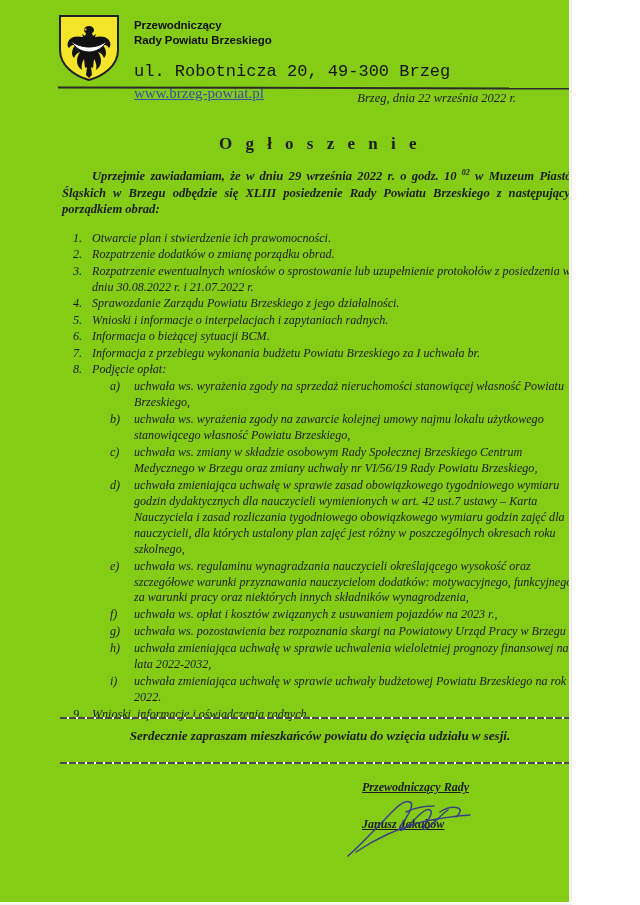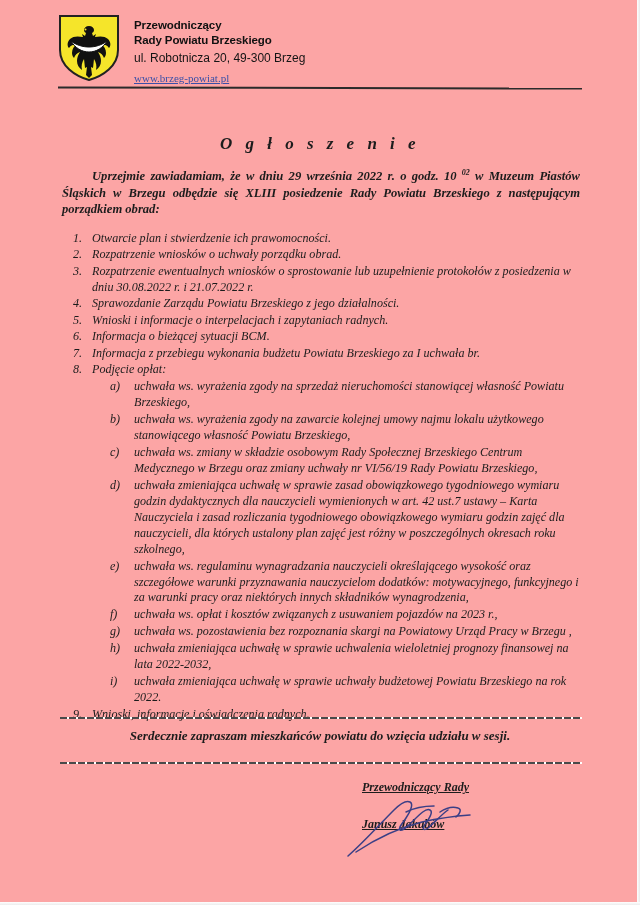--- a/index.html
+++ b/index.html
@@ -2,23 +2,23 @@
 <html><head>
 <meta charset="utf-8">
 <style>
   html, body {
     margin: 0;
     padding: 0;
     background: #ffffff;
   }
   .page {
     position: relative;
-    width: 640px;
+    width: 572px;
     height: 905px;
-    background: #fca5a5;
+    background: #84cc16;
     overflow: hidden;
     font-family: "Liberation Serif", "DejaVu Serif", serif;
     color: #1c1c1c;
     box-sizing: border-box;
   }
   .page-edge-right {
     position: absolute;
     top: 0;
     right: 0;
     width: 3px;
@@ -53,28 +53,28 @@
     line-height: 1.28;
   }
   .org-line-1, .org-line-2 {
     font-family: "Liberation Sans", "DejaVu Sans", sans-serif;
     font-weight: bold;
     font-size: 11.5px;
     letter-spacing: -0.1px;
     color: #111;
   }
   .org-address {
-    font-family: Liberation Sans, sans-serif;
-    font-size: 12px;
+    font-family: Liberation Mono, monospace;
+    font-size: 17px;
     color: #141414;
-    margin-top: 4px;
+    margin-top: 14px;
   }
   .org-url {
     font-family: "Liberation Serif", "DejaVu Serif", serif;
-    font-size: 11px;
+    font-size: 15px;
     color: #3a4fa8;
     text-decoration: underline;
     margin-top: 1px;
     display: inline-block;
   }
   .header-rule {
     position: absolute;
     left: 58px;
     top: 87px;
     width: 524px;
@@ -95,21 +95,20 @@
 
   
   .doc-title {
     position: absolute;
     left: 0;
     top: 134px;
     width: 640px;
     text-align: center;
     font-size: 17px;
     font-weight: bold;
-    font-style: italic;
     letter-spacing: 4.5px;
   }
 
   
   .intro {
     position: absolute;
     left: 62px;
     top: 168px;
     width: 518px;
     font-size: 12.6px;
@@ -255,36 +254,37 @@
     <div class="org-block">
       <div class="org-line-1">Przewodniczący</div>
       <div class="org-line-2">Rady Powiatu Brzeskiego</div>
       <div class="org-address">ul. Robotnicza 20, 49-300 Brzeg</div>
       <a class="org-url" href="#">www.brzeg-powiat.pl</a>
     </div>
   </div>
 
   <div class="header-rule"></div>
 
+  <div class="date-line">Brzeg, dnia  22 września  2022 r.</div>
 
   <div class="doc-title">O g ł o s z e n i e</div>
 
   <div class="intro">
     <span>Uprzejmie  zawiadamiam,  że  w dniu  29 września 2022 r.  o godz. 10 </span><sup>02</sup><span> w Muzeum Piastów Śląskich  w Brzegu  odbędzie  się  XLIII  posiedzenie  Rady  Powiatu  Brzeskiego z następującym porządkiem  obrad:</span>
   </div>
 
   <div class="agenda">
 
     <div class="agenda-item">
       <span class="agenda-num">1.</span>
       <span class="agenda-text">Otwarcie plan i stwierdzenie ich prawomocności.</span>
     </div>
     <div class="agenda-item">
       <span class="agenda-num">2.</span>
-      <span class="agenda-text">Rozpatrzenie wniosków o uchwały porządku obrad.</span>
+      <span class="agenda-text">Rozpatrzenie dodatków o zmianę porządku obrad.</span>
     </div>
     <div class="agenda-item">
       <span class="agenda-num">3.</span>
       <span class="agenda-text">Rozpatrzenie ewentualnych wniosków o sprostowanie lub uzupełnienie protokołów z posiedzenia w dniu 30.08.2022 r. i 21.07.2022 r.</span>
     </div>
     <div class="agenda-item">
       <span class="agenda-num">4.</span>
       <span class="agenda-text">Sprawozdanie Zarządu Powiatu Brzeskiego z jego działalności.</span>
     </div>
     <div class="agenda-item">

